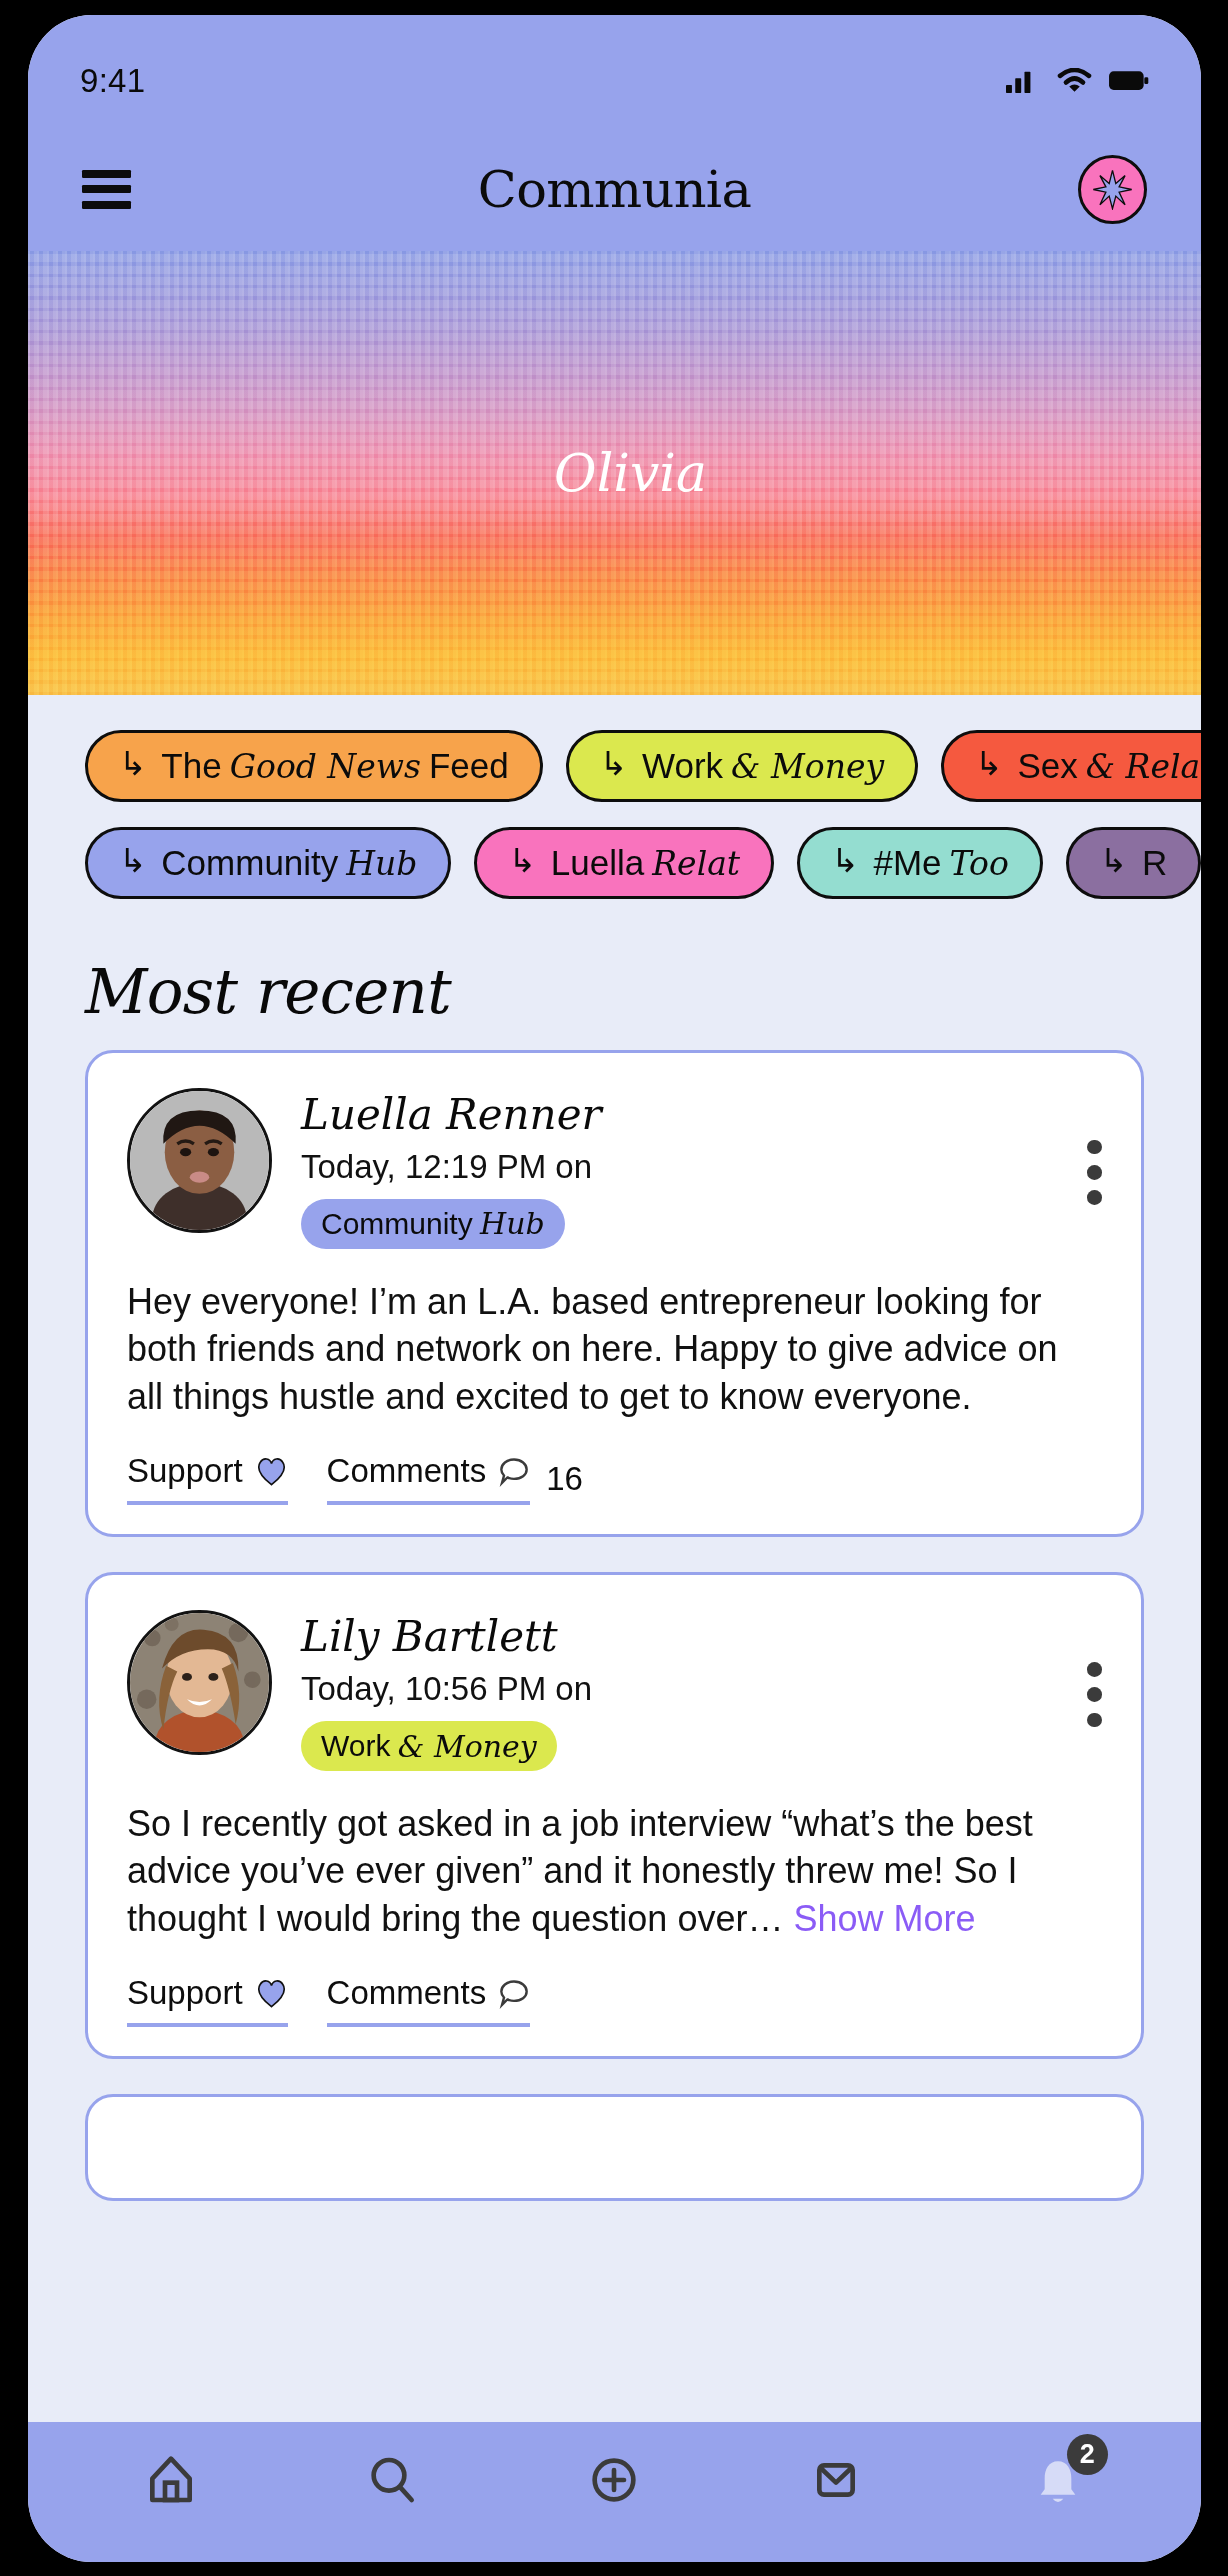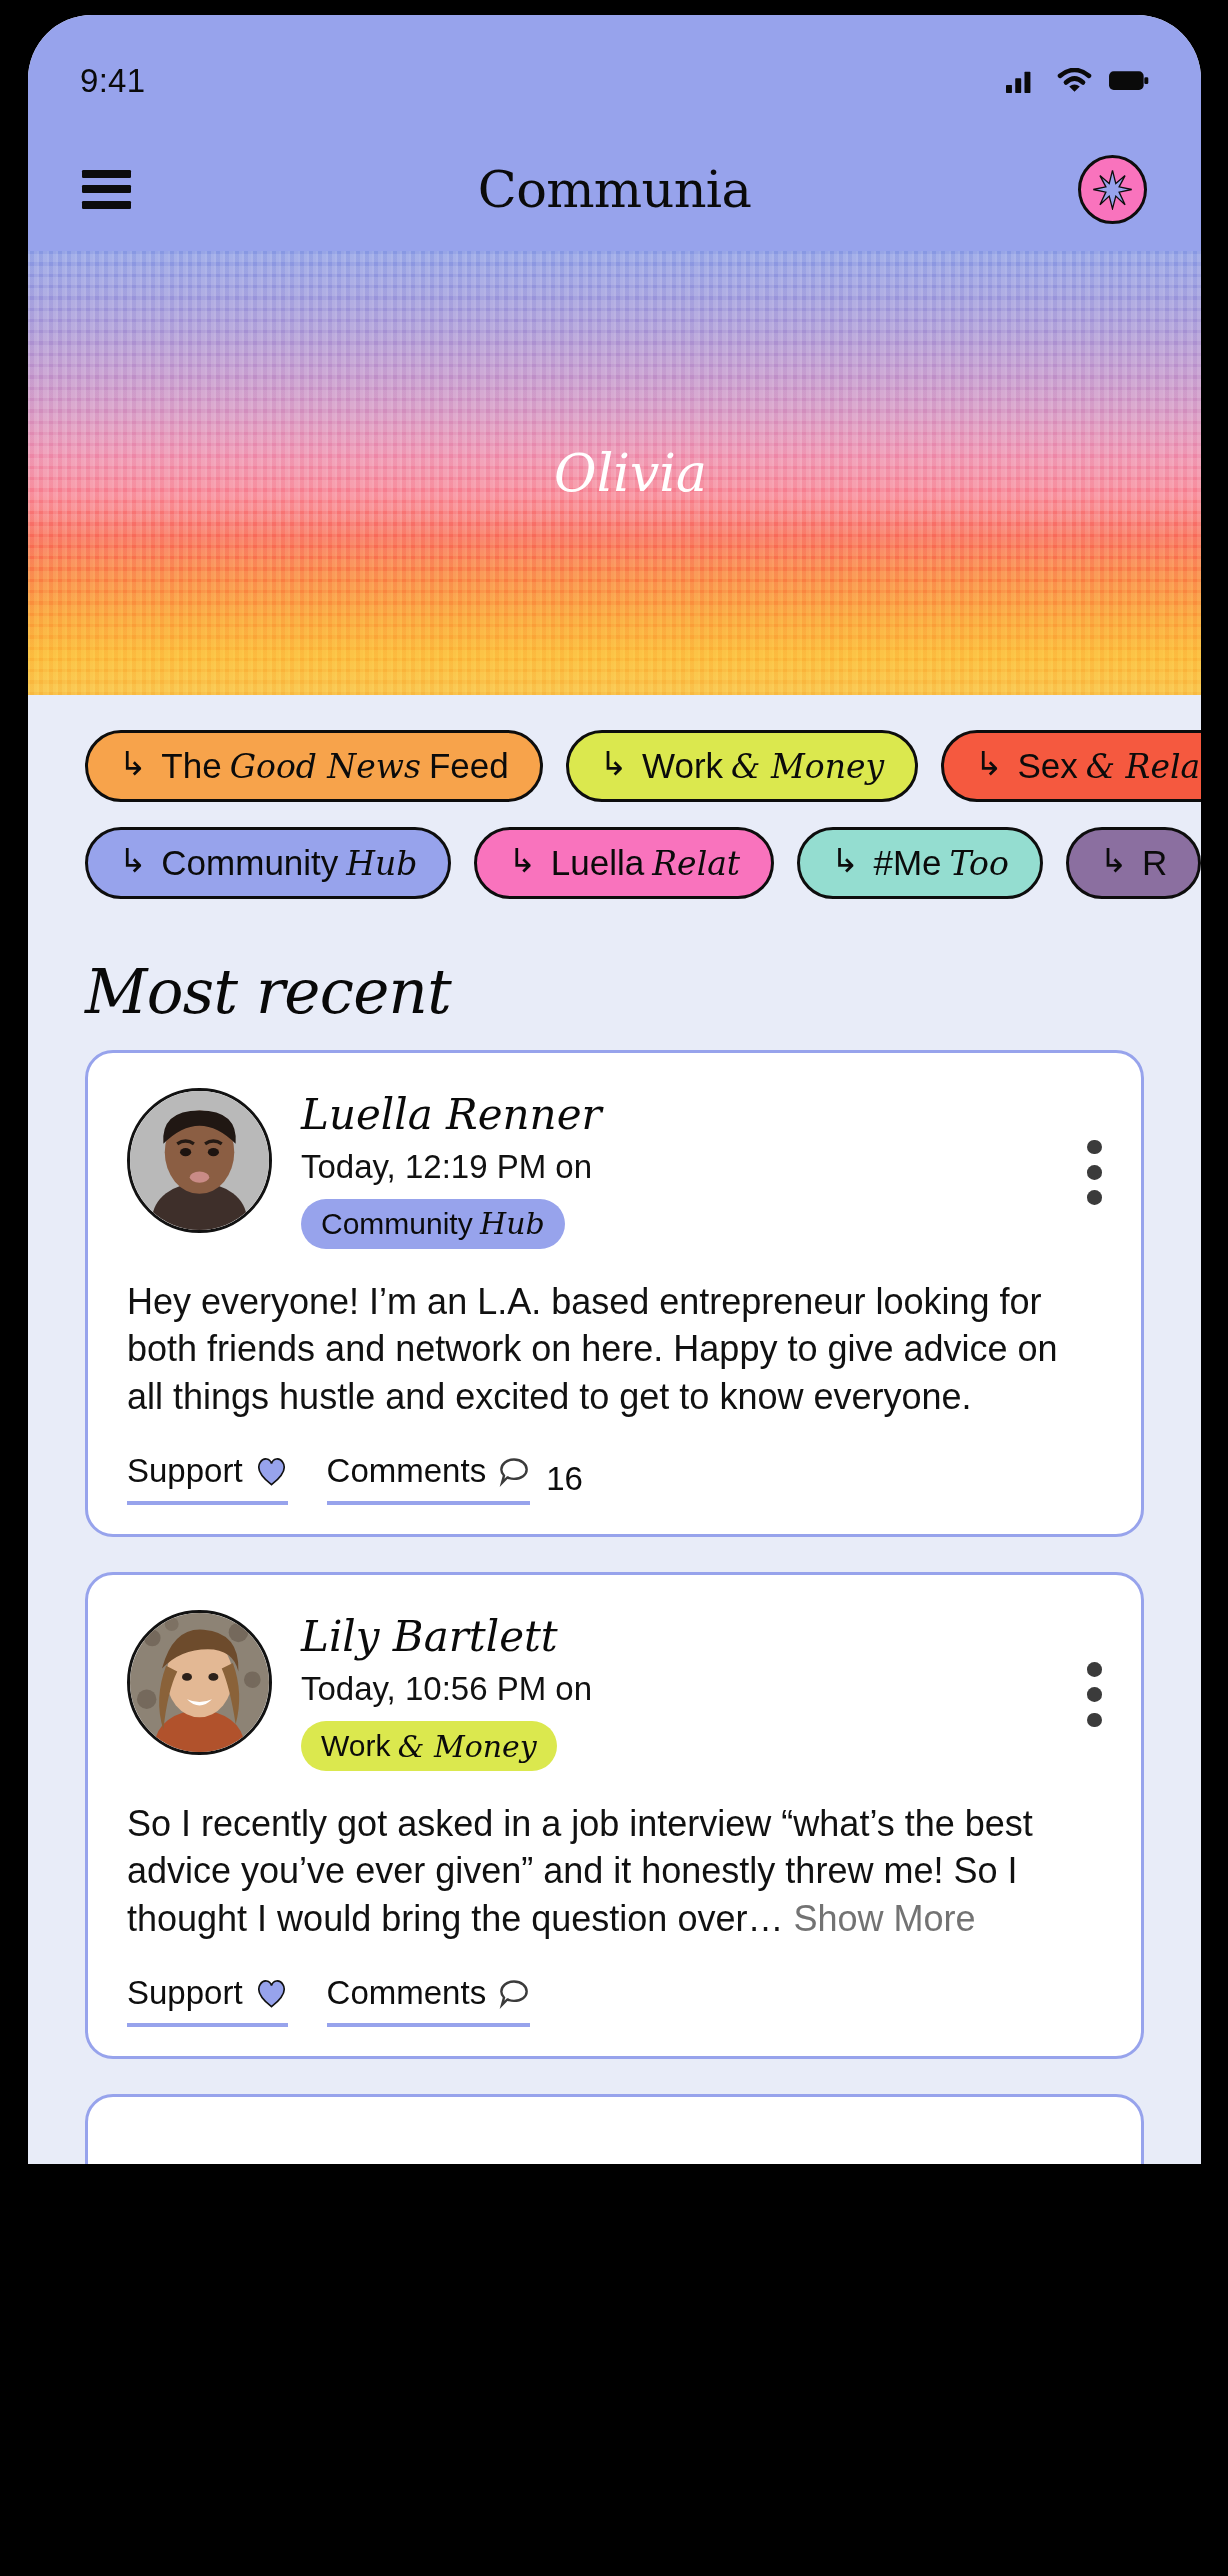--- a/index.html
+++ b/index.html
@@ -10,21 +10,21 @@
     background: #000;
     font-family: "Liberation Sans", sans-serif;
     overflow: hidden;
   }
 
   
   #phone-frame {
     position: absolute;
     left: 0; top: 0;
     width: 1229px;
-    height: 2164px;
+    height: 2576px;
     background: #000000;
     overflow: hidden;
   }
   #screen {
     position: absolute;
     left: 28px; top: 14.7px;
     width: 1173px;
     height: 2547px;
     background: #e8ecf8;
     border-radius: 64px;
@@ -285,21 +285,21 @@
     border-radius: 50%;
     background: #3b3b3b;
   }
   .post-body {
     margin-top: 29px;
     font-size: 36px;
     line-height: 1.32;
     color: #111111;
   }
   .show-more {
-    color: #737373;
+    color: #8b5cf6;
     cursor: pointer;
   }
   .post-actions {
     display: flex;
     align-items: center;
     gap: 39px;
     margin-top: 32px;
   }
   .action {
     display: flex;

